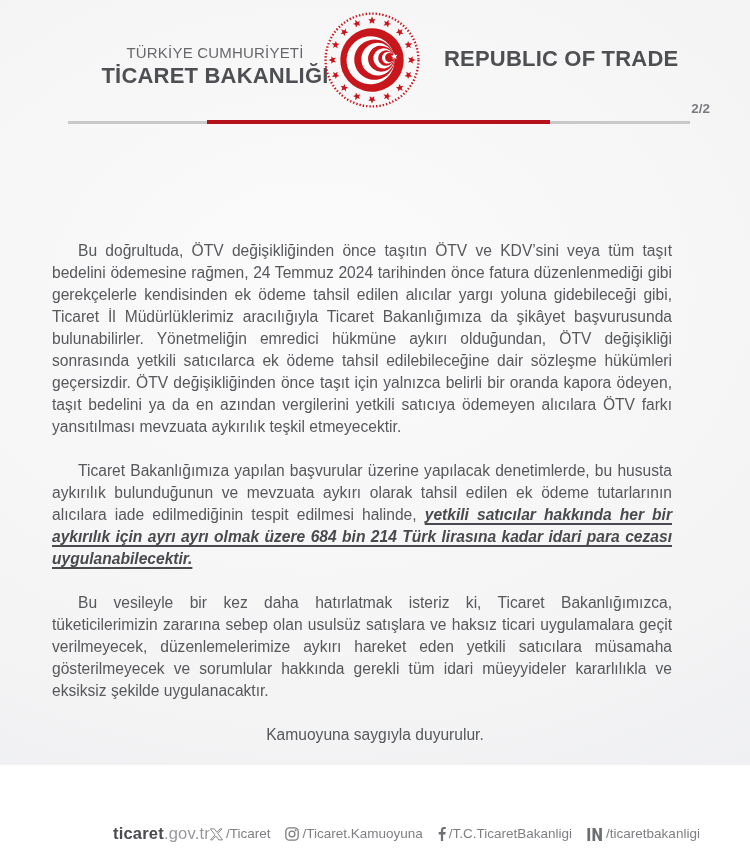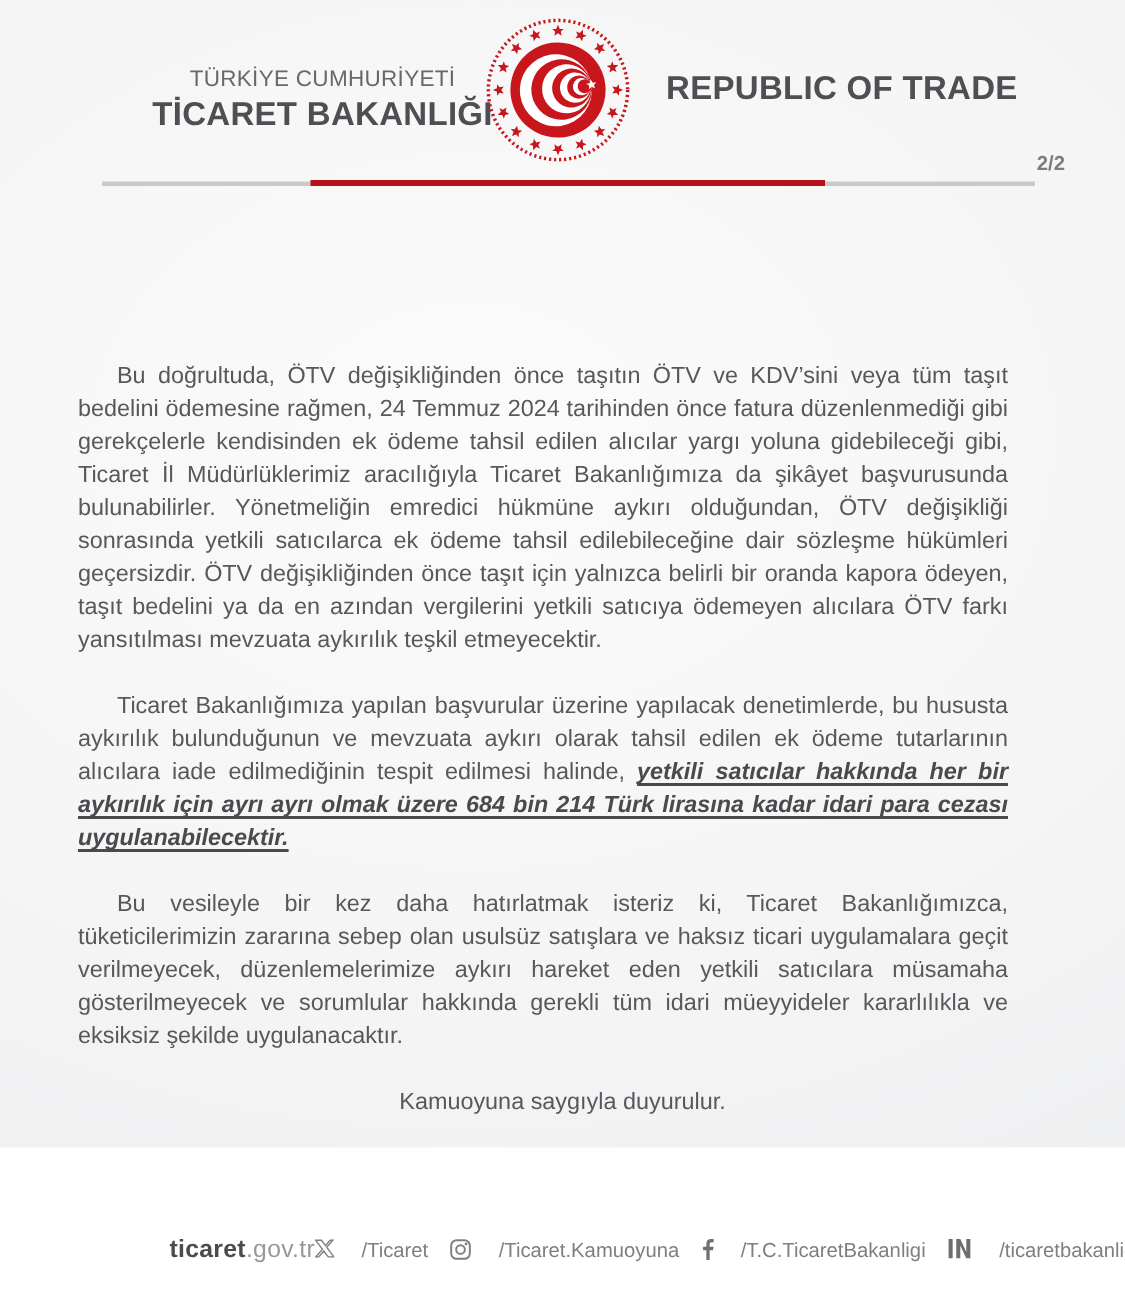--- a/index.html
+++ b/index.html
@@ -28,21 +28,21 @@
   .content p.single{text-align:center;}
   .emphasis{font-style:italic;font-weight:600;color:#494a4d;
             text-decoration:underline;text-underline-offset:3px;text-decoration-thickness:1.5px;}
 
   
   .footer{position:absolute;left:65px;right:58px;top:824px;display:flex;
           justify-content:space-between;align-items:center;margin-left:48px;}
   .website{font-size:16.5px;color:#97989b;letter-spacing:.2px;}
   .website b{color:#4b4c4f;font-weight:700;}
   .social{display:flex;align-items:center;gap:15px;font-size:13.5px;color:#7e7f82;}
-  .social-item{display:flex;align-items:flex-start;gap:18px;}
+  .social-item{display:flex;align-items:flex-end;gap:3px;}
   .social-item .ic{display:inline-flex;align-items:center;}
 </style>
 </head>
 <body>
 
 <div class="page">
 
   <div class="org-block org-tr">
     <div class="org-line1">TÜRKİYE CUMHURİYETİ</div>
     <div class="org-line2">TİCARET BAKANLIĞI</div>

